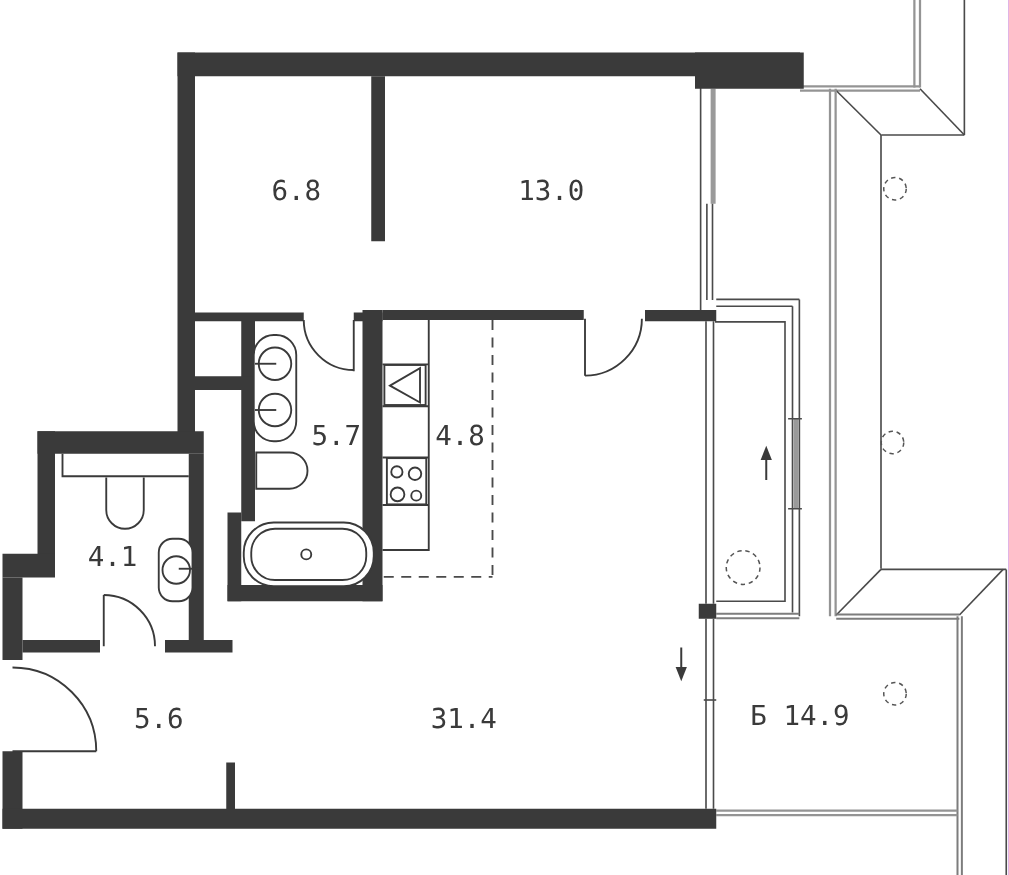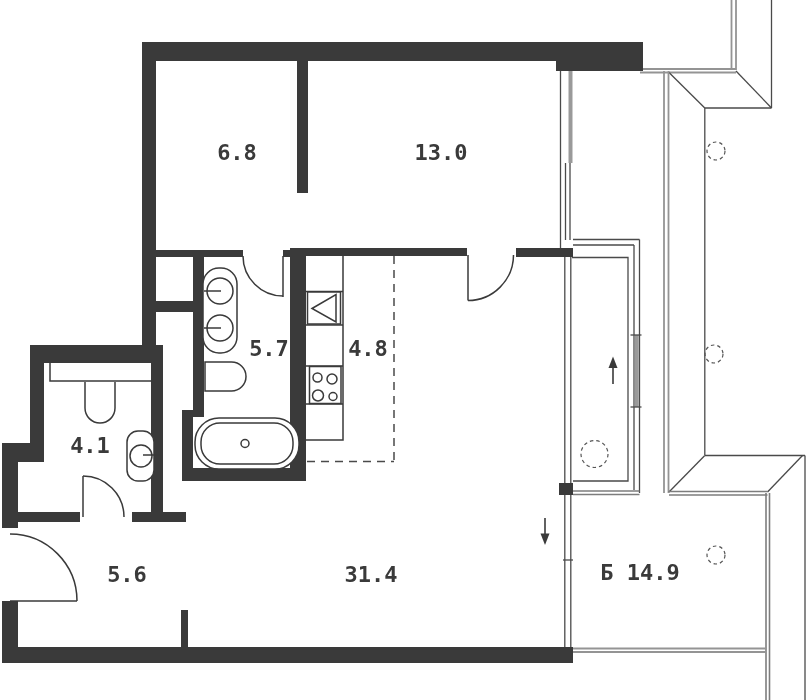--- a/index.html
+++ b/index.html
@@ -1,19 +1,18 @@
 <!DOCTYPE html>
 <html><head>
 <meta charset="utf-8">
 <style>
   html,body{margin:0;padding:0;background:#ffffff;}
   .plan-wrap{
     width:807px;height:700px;position:relative;background:#a21caf;overflow:hidden;
     font-family:"DejaVu Sans Mono","Liberation Mono",monospace;
-    font-weight:bold;
   }
   svg text{
     font-family:"DejaVu Sans Mono","Liberation Mono",monospace;
     font-size:22px;fill:#3a3a3a;text-anchor:middle;
   }
   .wall{fill:#3a3a3a;stroke:none;}
   .fx{fill:#ffffff;stroke:#3a3a3a;stroke-width:1.5;}
   .fxl{fill:none;stroke:#3a3a3a;stroke-width:1.5;}
   .thin{fill:none;stroke:#4a4a4a;stroke-width:1.3;}
   .gray{fill:none;stroke:#949494;stroke-width:1.8;}

